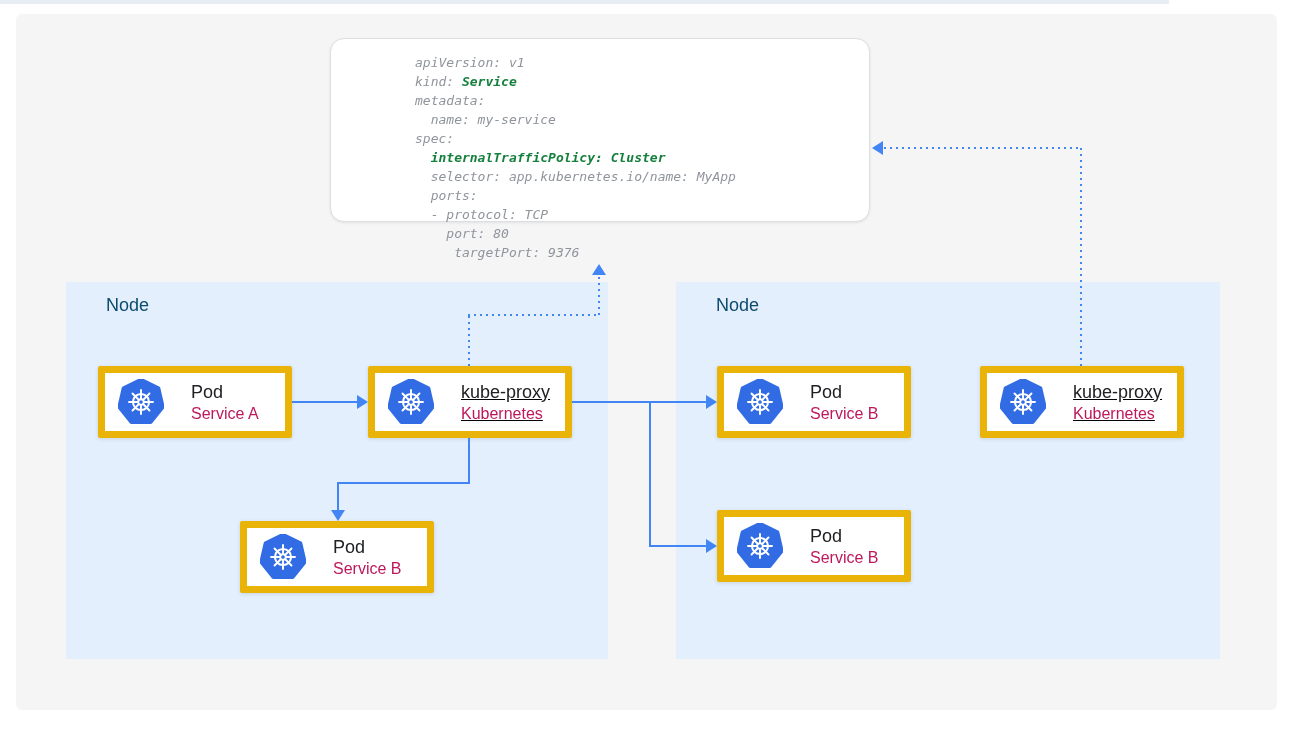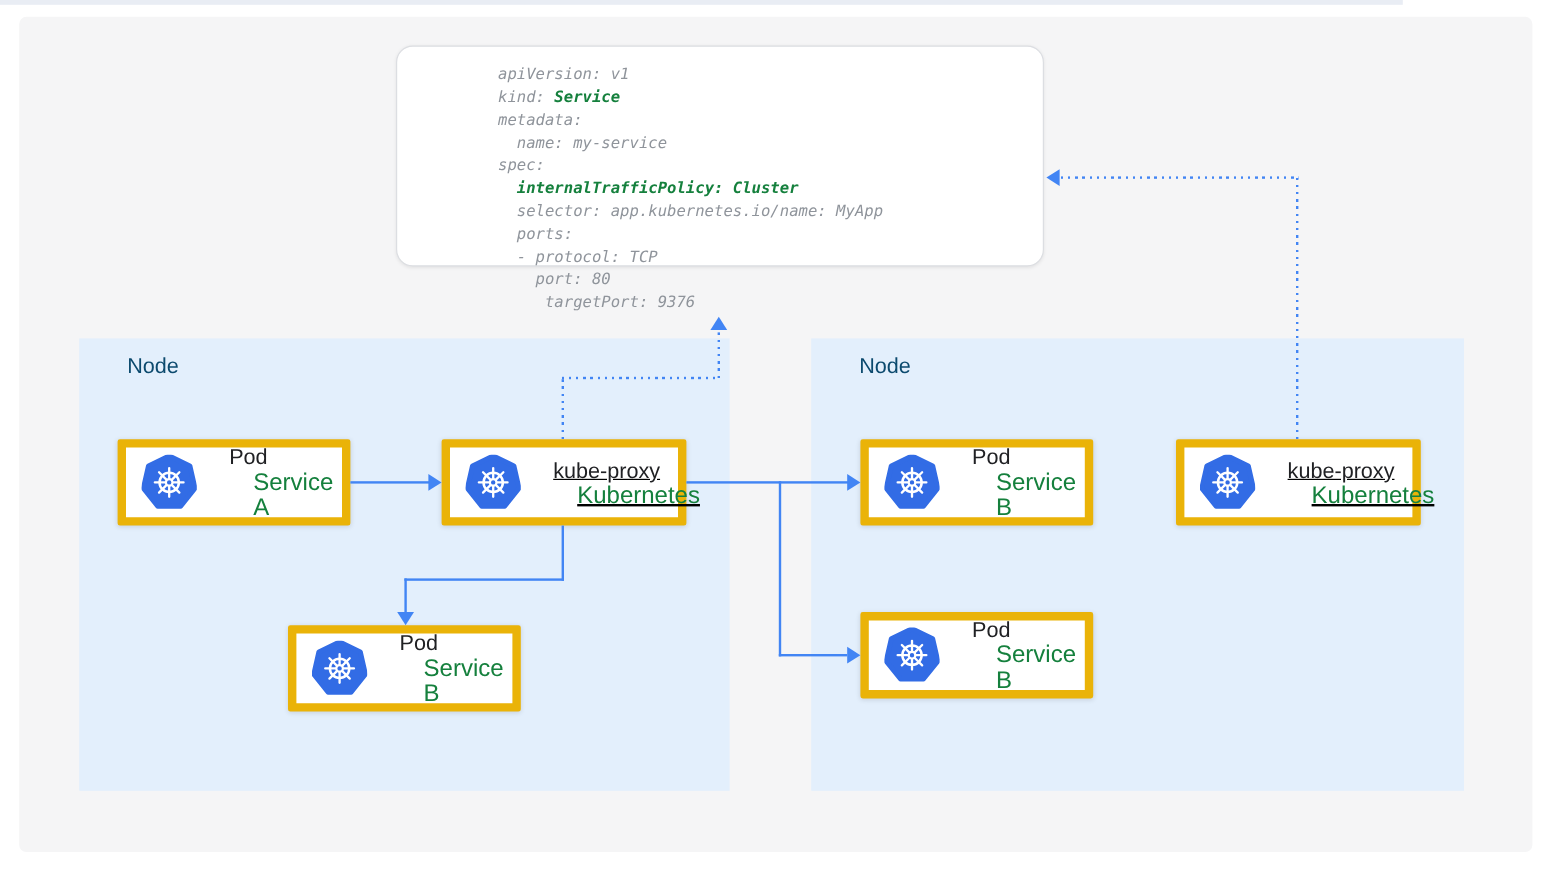--- a/index.html
+++ b/index.html
@@ -36,21 +36,21 @@
   
   .card{position:absolute;width:194px;height:72px;background:#ffffff;
         border:7px solid #eab308;border-radius:2px;
         box-shadow:0 1px 4px rgba(0,0,0,0.12);
         display:flex;align-items:center;padding-left:13px;}
   .card.wide{width:204px;text-decoration:underline;}
   .icon-slot{width:46px;height:46px;flex:0 0 46px;}
   .icon-slot svg{width:46px;height:46px;display:block;}
   .card-text{margin-left:27px;display:flex;flex-direction:column;}
   .card-title{font-size:18px;color:#202124;line-height:22px;}
-  .card-subtitle{font-size:20px;color:#15803d;line-height:21px;margin-left:20px;}
+  .card-subtitle{font-size:16px;color:#be185d;line-height:21px;}
 
   
   .hline{position:absolute;height:2px;background:var(--blue);}
   .vline{position:absolute;width:2px;background:var(--blue);}
   .hdots{position:absolute;height:2px;
          background-image:repeating-linear-gradient(to right,var(--blue) 0 2px,transparent 2px 6px);}
   .vdots{position:absolute;width:2px;
          background-image:repeating-linear-gradient(to bottom,var(--blue) 0 2px,transparent 2px 6px);}
   .head{position:absolute;width:0;height:0;}
   .head-right{border-top:7px solid transparent;border-bottom:7px solid transparent;border-left:11px solid var(--blue);}

